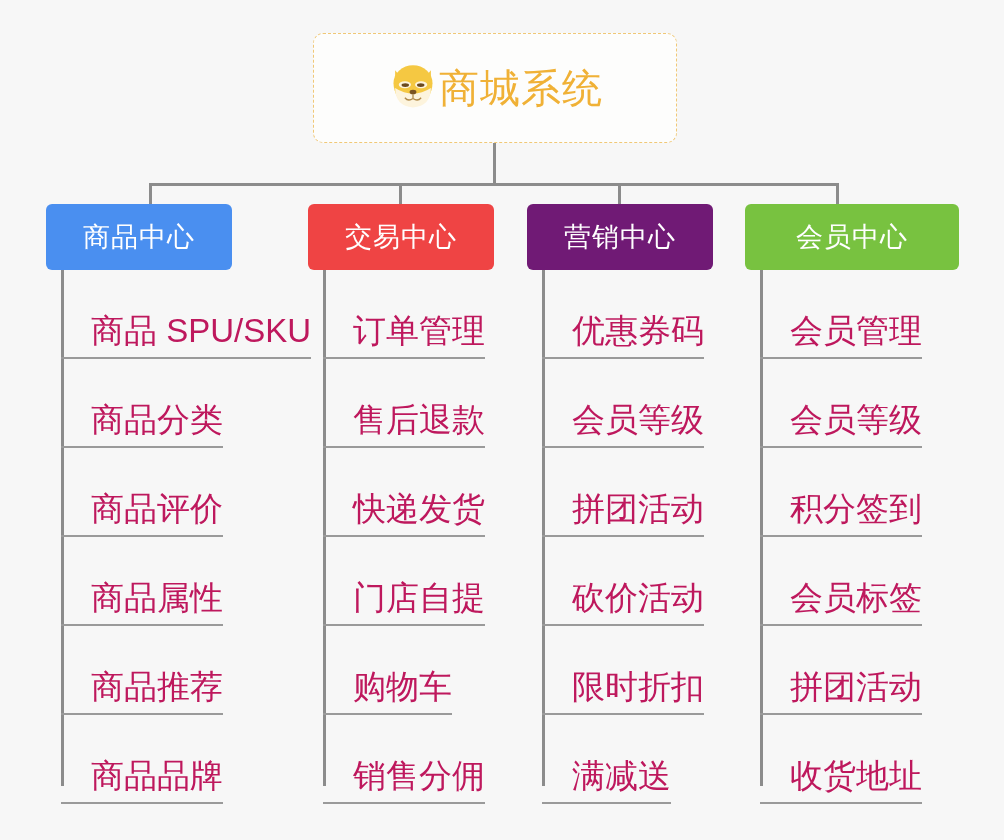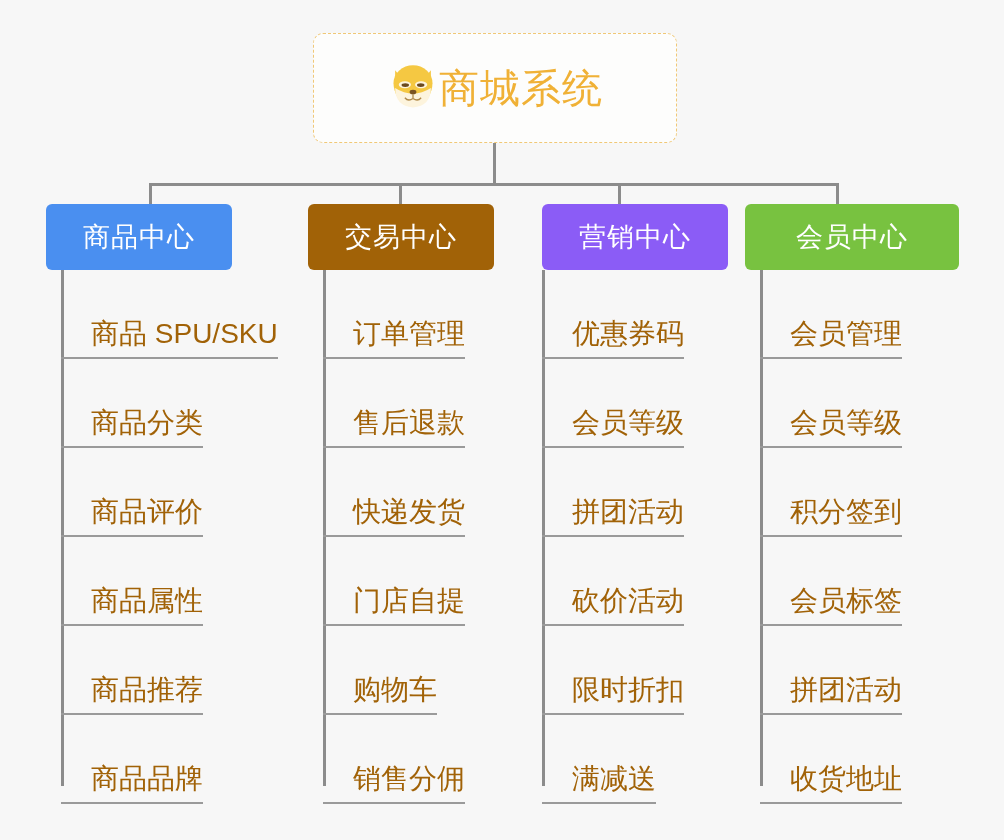--- a/index.html
+++ b/index.html
@@ -94,22 +94,22 @@
     display: flex;
     align-items: flex-end;
   }
   .leaf-inner {
     position: relative;
     padding: 0 0 7px 30px;
     border-bottom: 2px solid #9a9a9a;
     display: inline-block;
   }
   .leaf-label {
-    font-size: 28px;
-    color: #a16207;
+    font-size: 33px;
+    color: #be185d;
     white-space: nowrap;
     line-height: 1.15;
     display: inline-block;
   }
 </style>
 </head>
 <body style="background: rgb(247, 247, 247);">
 
 <div id="chart">
 
@@ -160,21 +160,21 @@
       <div class="leaf">
           <div class="leaf-inner"><span class="leaf-label">商品推荐</span></div>
         </div>
       <div class="leaf">
           <div class="leaf-inner"><span class="leaf-label">商品品牌</span></div>
         </div>
     </div>
   </div>
 
   <div class="col" style="left:308px; width:186px;">
-    <div class="cat-header" style="width: 186px; background: #a16207;">
+    <div class="cat-header" style="width: 186px; background: #ef4444;">
       <span>交易中心</span>
     </div>
     <div class="spine" style="height: 516px; background: rgb(140, 140, 140);"></div>
     <div class="items">
       <div class="leaf">
           <div class="leaf-inner"><span class="leaf-label">订单管理</span></div>
         </div>
       <div class="leaf">
           <div class="leaf-inner"><span class="leaf-label">售后退款</span></div>
         </div>
@@ -187,21 +187,21 @@
       <div class="leaf">
           <div class="leaf-inner"><span class="leaf-label">购物车</span></div>
         </div>
       <div class="leaf">
           <div class="leaf-inner"><span class="leaf-label">销售分佣</span></div>
         </div>
     </div>
   </div>
 
   <div class="col" style="left:527px; width:186px;">
-    <div class="cat-header" style="width: 186px; background: #8b5cf6; margin-left: 15px;">
+    <div class="cat-header" style="width: 186px; background: #701a75;">
       <span>营销中心</span>
     </div>
     <div class="spine" style="height: 516px; background: rgb(140, 140, 140);"></div>
     <div class="items">
       <div class="leaf">
           <div class="leaf-inner"><span class="leaf-label">优惠券码</span></div>
         </div>
       <div class="leaf">
           <div class="leaf-inner"><span class="leaf-label">会员等级</span></div>
         </div>

